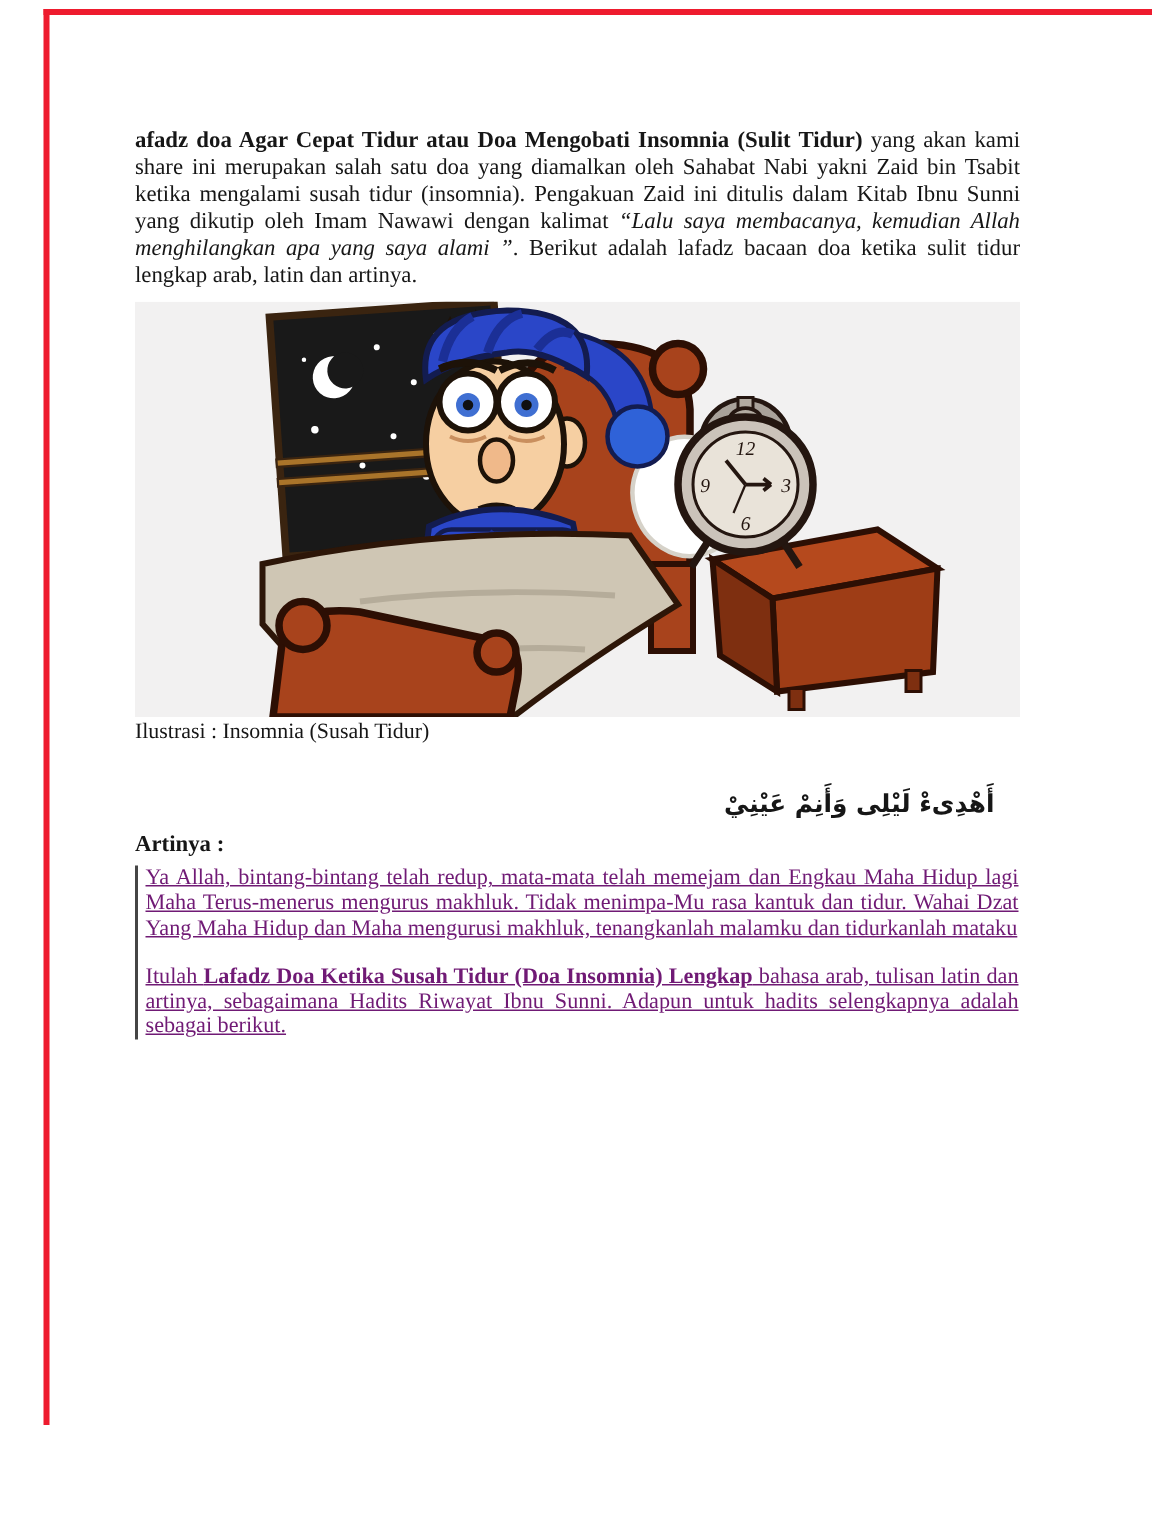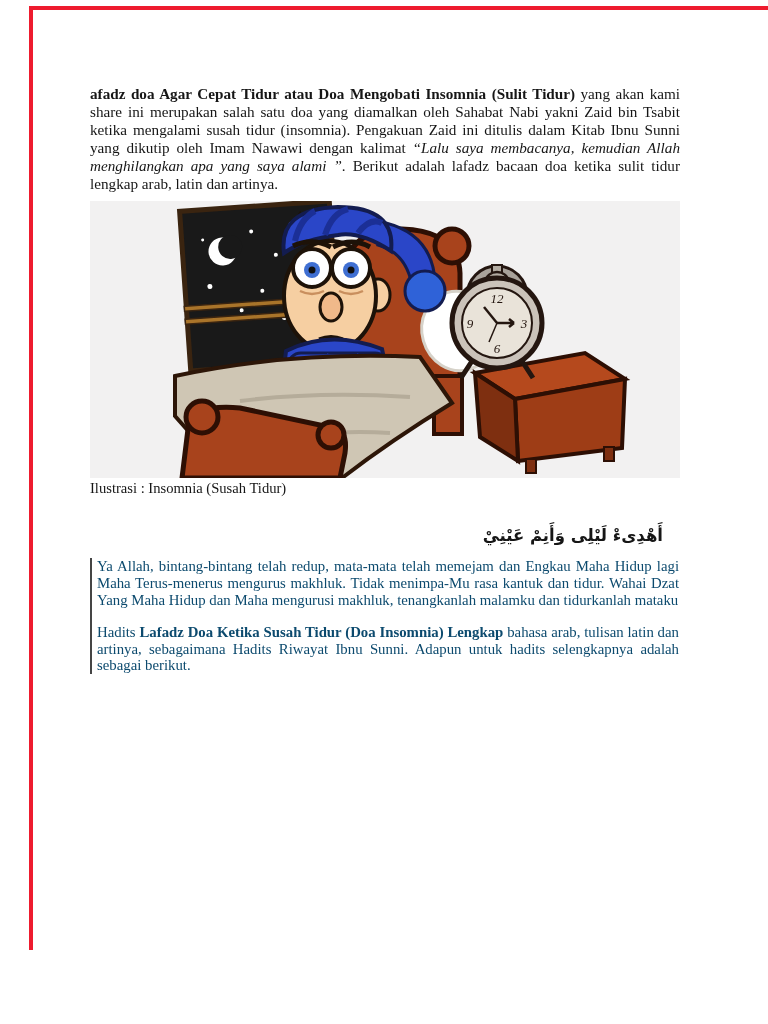--- a/index.html
+++ b/index.html
@@ -26,21 +26,21 @@
             font-family:"DejaVu Sans", sans-serif; font-weight:bold;
             font-size:16.5px; }
   .arabic.l1 { margin-top:14px; height:40px; line-height:40px; }
   .arabic.l2 { margin-top:22px; height:34px; line-height:34px; padding-left:0; padding-right:17px; }
 
   .latin { margin-top:44px; font-size:15.6px; line-height:19px; text-align:justify; }
   .artinya { font-weight:bold; font-size:15.2px; margin-top:1px; }
 
   .quote-wrap { margin-top:5px; border-left:2px solid #454545; padding-left:5px; width:589px; }
   .quote { font-size:14.8px; line-height:16.8px; text-align:justify; }
-  .quote a, .quote .lnk { color:#0c4a6e; }
+  .quote a, .quote .lnk { color:#701a75; text-decoration:underline; }
   .quote + .quote { margin-top:15px; }
   .quote b { font-weight:bold; }
 </style>
 </head>
 <body>
 
 <div class="canvas">
   <div class="red-v"></div>
   <div class="red-h"></div>
 
@@ -135,20 +135,21 @@
           <path d="M407,122 L394,106" stroke="#241610" stroke-width="2.5"></path>
           <path d="M407,122 L399,141" stroke="#241610" stroke-width="1.5"></path>
         </g>
       </svg>
     </div>
 
     <div class="caption">Ilustrasi : Insomnia (Susah Tidur)</div>
 
     <div class="arabic l2" dir="rtl">أَهْدِىءْ لَيْلِى وَأَنِمْ عَيْنِيْ</div>
 
+    <div class="artinya">Artinya :</div>
 
     <div class="quote-wrap">
       <p class="quote"><span class="lnk">Ya Allah, bintang-bintang telah redup, mata-mata telah memejam dan Engkau Maha Hidup lagi Maha Terus-menerus mengurus makhluk. Tidak menimpa-Mu rasa kantuk dan tidur. Wahai Dzat Yang Maha Hidup dan Maha mengurusi makhluk, tenangkanlah malamku dan tidurkanlah mataku</span></p>
-      <p class="quote"><span class="lnk"><span>Hadits </span><b>Lafadz Doa Ketika Susah Tidur (Doa Insomnia) Lengkap</b><span> bahasa arab, tulisan latin dan artinya, sebagaimana Hadits Riwayat Ibnu Sunni. Adapun untuk hadits selengkapnya adalah sebagai berikut. </span></span></p>
+      <p class="quote"><span class="lnk"><span>Itulah </span><b>Lafadz Doa Ketika Susah Tidur (Doa Insomnia) Lengkap</b><span> bahasa arab, tulisan latin dan artinya, sebagaimana Hadits Riwayat Ibnu Sunni. Adapun untuk hadits selengkapnya adalah sebagai berikut. </span></span></p>
     </div>
 
   </div>
 </div>
 
 </body></html>

